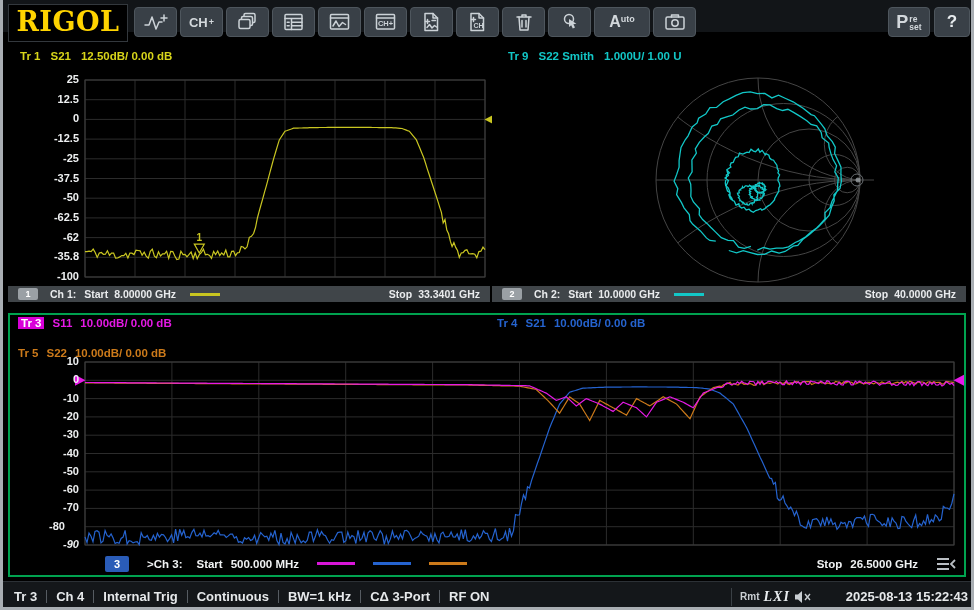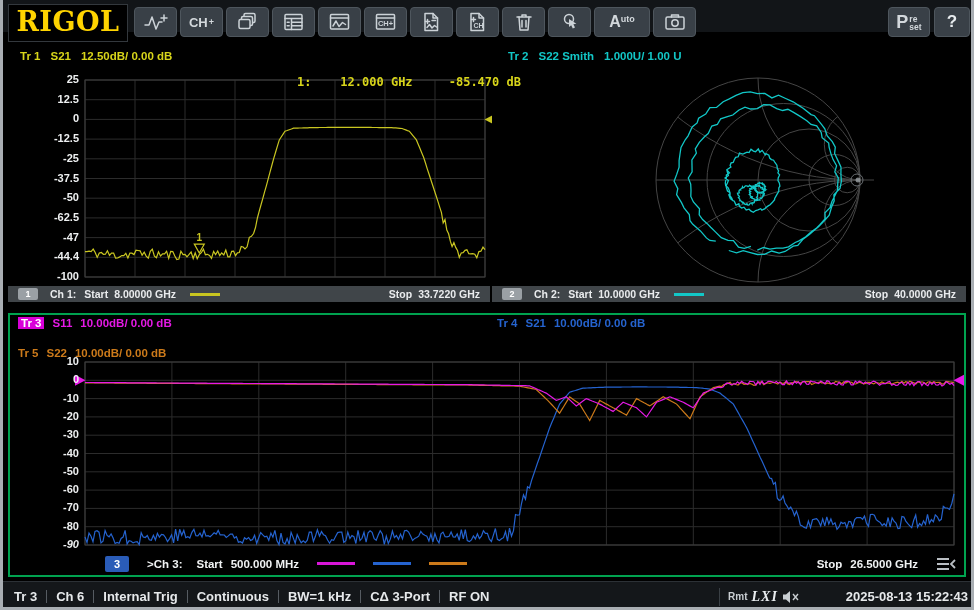--- a/index.html
+++ b/index.html
@@ -65,21 +65,21 @@
   #statusbar{position:absolute;left:0;right:0;top:581px;height:29px;background:#14171a;
              border-top:1px solid #2c3136;display:flex;align-items:center;z-index:10;}
   .sb-item{font-size:13px;font-weight:bold;color:#e6e9eb;margin:0 9px;white-space:pre;}
   .sb-item:first-child{margin-left:14px;}
   .sb-sep{width:1px;height:13px;background:#565c62;}
   .sb-right{position:absolute;right:6px;top:0;height:100%;display:flex;align-items:center;gap:4px;}
   .sb-vline{width:1px;height:18px;background:#3a4045;margin-right:4px;}
   .rmt{font-size:10px;font-weight:bold;color:#c9ced2;}
   .lxi{font-size:14px;font-style:italic;font-weight:bold;color:#e8ecef;letter-spacing:1px;
        font-family:"Liberation Serif",serif;}
-  .datetime{font-size:13px;font-weight:bold;color:#e6e9eb;margin-left:40px;}
+  .datetime{font-size:13px;font-weight:bold;color:#e6e9eb;margin-left:28px;}
 </style>
 </head>
 <body>
 
 <div id="screen">
 
   <div id="toolbar">
     <div id="logo">RIGOL</div>
     <div id="tb-left">
       <div class="tbbtn">
@@ -206,39 +206,38 @@
       </svg>
     <div class="ylabels">
         <div style="top: 26px; left: 25px;">25</div>
         <div style="top: 45.7px; left: 25px;">12.5</div>
         <div style="top: 65.4px; left: 25px;">0</div>
         <div style="top: 85.1px; left: 25px;">-12.5</div>
         <div style="top: 104.8px; left: 25px;">-25</div>
         <div style="top: 124.5px; left: 25px;">-37.5</div>
         <div style="top: 144.2px; left: 25px;">-50</div>
         <div style="top: 163.9px; left: 25px;">-62.5</div>
-        <div style="top: 183.6px; left: 25px;">-47</div>
-        <div style="top: 203.3px; left: 25px;">-44.4</div>
+        <div style="top: 183.6px; left: 25px;">-62</div>
+        <div style="top: 203.3px; left: 25px;">-35.8</div>
         <div style="top: 223px; left: 25px;">-100</div>
       </div>
     <div class="trlabel">
       <span>Tr 1</span><span>S21</span><span>12.50dB/ 0.00 dB</span>
     </div>
-    <div class="readout">1:    12.000 GHz     -85.470 dB</div>
     <div class="chfooter">
       <div class="badge">1</div>
       <span>Ch 1:</span>
         <div class="fgap"></div>
       <span>Start</span>
         <div style="width:6px"></div>
       <span>8.00000 GHz</span>
       <div class="cline" style="background:#c9c621"></div>
       <div class="fspacer"></div>
       <span>Stop</span>
-      <span class="stopv">33.7220 GHz</span>
+      <span class="stopv">33.3401 GHz</span>
     </div>
   </div>
 
   <div id="win2" class="panel">
     <svg id="svg-win2" class="chart" width="474" height="239">
         <defs>
           <clipPath id="smclip">
             <circle cx="266" cy="133" r="102"></circle>
           </clipPath>
         </defs>
@@ -256,21 +255,21 @@
           <circle cx="368" cy="31" r="102"></circle>
           <circle cx="368" cy="235" r="102"></circle>
           <circle cx="368" cy="-162.8" r="295.8"></circle>
           <circle cx="368" cy="428.8" r="295.8"></circle>
         </g>
         <circle cx="365" cy="133" r="6" fill="none" stroke="#6a6f73" stroke-width="1"></circle>
         <circle cx="366" cy="133" r="2.5" fill="#9aa0a4" opacity="0.8"></circle>
         <path d="M223.8 194.2L217.8 193.5L214.4 190.9L208.4 183.9L200.8 177.3L198.0 173.7L197.3 167.5L192.0 160.8L189.5 155.6L184.6 147.6L185.8 141.7L182.1 134.3L184.7 127.4L187.1 120.2L187.1 113.6L188.0 107.0L189.0 100.5L193.2 92.8L196.1 88.8L200.2 80.0L205.1 75.9L206.6 71.3L213.7 67.0L217.9 60.6L224.5 60.4L231.2 54.7L237.3 51.9L244.0 48.4L250.8 45.6L258.3 44.8L265.5 46.7L272.8 46.4L279.9 50.9L286.5 48.1L293.7 51.5L301.1 54.8L307.4 58.9L311.1 61.2L319.1 67.6L322.4 68.7L329.7 77.7L332.8 81.8L335.1 88.7L340.3 94.6L343.3 100.1L342.6 106.5L346.0 113.6L349.0 120.2L348.9 127.4L349.4 134.2L348.0 141.5L341.9 147.8L342.2 153.8L339.5 160.3L337.2 168.2L333.2 172.7L326.5 179.8L323.7 182.1L317.4 187.4L310.7 192.6L305.8 198.3L301.2 199.1L293.1 204.5L287.1 206.1L279.7 204.0L272.5 207.4L265.5 207.5L258.3 205.6L251.2 203.6L244.5 205.8L236.8 203.5M258.9 199.4L252.3 201.4L246.5 200.2L241.4 193.6L236.0 193.3L229.3 190.7L223.4 184.9L218.7 180.3L215.5 176.9L210.6 172.6L207.2 167.9L207.5 161.8L201.4 155.0L198.8 149.4L199.0 143.2L198.7 137.1L196.3 131.0L200.1 124.8L200.0 118.4L199.9 113.0L204.4 106.1L203.3 101.8L207.3 95.3L212.7 89.5L216.2 86.6L219.8 79.0L225.3 77.5L228.6 71.9L235.4 69.7L240.8 68.0L247.0 63.0L253.0 60.2L258.6 62.0L265.4 61.6L271.6 57.7L278.0 57.9L284.7 61.6L290.7 63.5L295.9 62.3L302.0 65.6L308.2 69.4L314.8 73.7L319.0 77.4L324.7 78.8L329.2 85.5L330.1 90.7L336.7 96.1L337.1 100.1L338.9 106.6L341.1 112.6L344.6 118.8L342.8 124.9L346.3 131.0L345.7 137.3L345.6 143.0L342.2 150.0L339.8 154.7L338.0 160.6L333.0 165.8L333.2 171.6L327.6 177.9L324.6 180.9L319.0 185.0L313.7 189.8L307.0 193.8L303.2 195.5L296.5 199.8L291.0 201.1L284.4 201.1L277.9 202.2L271.6 200.5L265.3 203.1M241.0 154.0L239.7 151.1L237.5 147.8L238.0 145.6L235.5 144.0L234.5 141.0L234.0 138.9L235.4 136.1L236.4 133.5L233.0 131.0L236.4 128.4L235.6 126.0L234.8 122.7L238.9 120.0L238.1 118.5L239.1 115.9L241.2 115.4L242.3 112.7L243.6 110.4L246.2 109.8L247.5 106.0L250.8 107.1L251.8 106.7L255.1 105.2L257.1 105.6L259.0 102.2L261.4 104.1L263.6 104.7L266.3 101.9L267.9 105.3L270.1 103.4L273.3 107.8L274.0 106.7L276.9 108.3L277.7 111.1L279.4 112.6L281.6 113.2L282.9 115.5L284.9 118.2L285.3 121.6L286.6 123.9L285.9 125.9L287.6 127.9L286.2 131.0L286.0 133.5L287.3 136.0L287.9 139.1L286.8 141.0L286.8 144.3L285.7 146.2L284.7 147.9L282.6 151.7L282.6 152.8L280.5 155.2L278.1 157.7L276.2 158.9L273.7 160.7L273.0 161.7L269.9 163.1L268.7 161.7L266.0 162.9L263.7 163.6L261.4 165.3L259.1 164.2L257.1 162.2L254.2 163.0L251.9 160.2L249.7 161.0L247.4 159.4L246.9 156.8L244.0 158.1L242.3 154.3L240.4 153.2L238.3 151.7L236.8 147.8L238.2 147.1L237.3 143.4L236.2 140.8L233.7 138.6L233.3 136.0L233.7 133.5L234.4 131.0L234.3 128.0L237.5 125.8L235.5 123.8M265.3 148.1L265.6 148.8L265.4 149.6L264.5 150.3L265.6 151.4L265.2 152.4L264.9 152.5L263.0 153.9L262.7 153.4L262.2 154.3L262.4 155.2L261.7 156.0L260.2 155.7L260.1 157.0L259.4 155.9L258.3 156.0L257.3 157.8L256.6 158.2L255.8 158.2L254.9 156.7L254.0 157.7L253.5 157.5L252.7 157.2L251.7 155.8L251.0 155.2L250.8 156.1L250.2 155.3L249.6 154.6L248.9 153.9L247.7 153.7L248.1 153.1L247.6 151.9L247.1 151.3L246.4 150.5L247.4 149.7L247.0 148.8L246.1 148.1L245.8 147.2L245.5 146.3L247.4 145.8L247.2 145.2L246.9 144.2L247.4 143.2L248.5 143.0L248.1 142.5L248.7 142.0L249.8 141.6L250.5 139.8L250.9 140.8L251.9 140.6L252.6 139.6L253.4 138.9L254.0 138.9L255.0 138.8L255.8 139.5L256.7 139.4L257.6 138.2L258.5 139.1L258.9 138.8L259.9 140.2L260.8 140.9L260.9 140.0L261.9 141.7L262.2 141.7L263.0 141.7L263.8 142.3L263.4 143.4L264.4 143.8L264.9 145.1L265.6 145.9L265.7 146.5L265.6 147.4L265.1 148.1M272.5 145.8L272.4 146.3L271.0 147.1L271.5 147.7L271.9 148.4L271.2 148.7L271.5 148.8L270.6 149.6L270.5 150.3L270.2 150.4L269.7 151.3L268.6 151.0L267.9 152.4L267.4 152.9L267.5 153.0L266.5 153.0L265.9 153.3L265.4 153.1L264.8 153.6L264.1 152.8L263.7 153.4L263.1 153.0L262.1 151.8L261.6 151.7L261.5 151.5L260.3 151.3L260.0 151.3L260.3 150.0L258.9 150.4L259.4 149.7L258.3 148.9L258.5 148.3L258.8 148.4L257.3 147.6L257.9 147.0L258.5 146.4L257.5 145.8L257.7 145.1L258.6 144.7L257.3 143.8L257.6 143.1L258.1 142.8L257.8 141.9L259.3 142.1L258.6 141.4L260.2 140.8L260.6 140.9L261.2 139.4L260.9 139.1L261.5 138.9L262.3 140.0L262.7 139.2L263.6 138.9L264.1 139.3L264.8 138.8L265.5 139.2L266.1 138.6L266.6 138.5L267.0 139.3L267.7 138.8L267.9 139.4L269.0 140.9L269.9 140.3L270.3 140.3L270.8 141.8L271.3 142.1L270.4 142.2L271.8 142.9L272.4 143.1L271.5 144.2L271.0 144.6L271.0 145.2L271.9 145.8L272.0 146.4L271.7 146.8L272.1 147.5L270.8 148.0M272.5 141.0L272.5 141.4L273.2 141.7L272.8 142.4L273.6 142.7L273.0 142.9L272.0 143.3L272.9 143.7L271.8 144.2L271.5 144.8L271.4 145.1L270.8 144.8L270.4 145.0L270.0 145.1L269.9 146.2L269.4 146.0L268.9 145.2L268.5 145.8L268.0 146.1L267.6 145.6L267.1 145.9L266.7 145.9L266.1 145.0L265.8 144.8L265.3 145.3L264.9 145.3L264.3 144.6L264.9 144.3L264.6 143.8L263.9 144.0L263.2 143.5L262.8 142.8L262.8 142.7L262.8 142.2L263.8 141.9L262.5 141.4L263.2 141.0L262.3 140.5L263.2 140.1L263.9 139.7L263.1 139.4L262.8 139.1L263.1 138.2L263.3 137.7L264.6 138.0L264.2 137.6L265.0 137.5L265.2 137.1L265.9 136.3L266.1 136.4L266.5 136.3L266.9 136.0L267.2 136.8L267.6 135.6L268.0 136.1L268.5 136.2L268.9 136.1L269.4 136.3L269.6 136.5L270.3 135.9L270.7 136.6L270.7 137.4L271.6 137.1L271.4 137.0L271.4 137.6L272.5 138.5L272.3 138.2L272.4 139.1L273.3 139.1L273.5 139.7L272.4 140.2L272.9 140.5L273.1 141.0" fill="none" stroke="#12c7c7" stroke-width="1.3"></path>
       </svg>
     <div class="trlabel">
-      <span>Tr 2</span><span>S22 Smith</span><span>1.000U/ 1.00 U</span>
+      <span>Tr 9</span><span>S22 Smith</span><span>1.000U/ 1.00 U</span>
     </div>
     <div class="chfooter">
       <div class="badge">2</div>
       <span>Ch 2:</span>
         <div class="fgap"></div>
       <span>Start</span>
         <div style="width:6px"></div>
       <span>10.0000 GHz</span>
       <div class="cline" style="background:#12c7c7"></div>
       <div class="fspacer"></div>
@@ -315,21 +314,21 @@
     <div class="ylabels">
         <div style="top: 40px; left: 23px;">10</div>
         <div style="top: 58.3px; left: 23px;">0</div>
         <div style="top: 76.6px; left: 23px;">-10</div>
         <div style="top: 94.9px; left: 23px;">-20</div>
         <div style="top: 113.2px; left: 23px;">-30</div>
         <div style="top: 131.5px; left: 23px;">-40</div>
         <div style="top: 149.8px; left: 23px;">-50</div>
         <div style="top: 168.1px; left: 23px;">-60</div>
         <div style="top: 186.4px; left: 23px;">-70</div>
-        <div style="top: 204.7px; left: 23px;">-80</div>
+        <div style="top: 204.7px; left: 9px;">-80</div>
         <div style="top: 223px; left: 23px; font-style: italic;">-90</div>
       </div>
     <div class="trrow" id="row-tr3">
       <span class="trtag">Tr 3</span><span>S11</span><span>10.00dB/ 0.00 dB</span>
     </div>
     <div class="trrow" id="row-tr5">
       <span>Tr 5</span><span>S22</span><span>10.00dB/ 0.00 dB</span>
     </div>
     <div class="trrow" id="row-tr4">
       <span>Tr 4</span><span>S21</span><span>10.00dB/ 0.00 dB</span>
@@ -351,21 +350,21 @@
       <svg id="menu-collapse" width="24" height="16" viewBox="0 0 24 16">
         <path d="M3 3 h12 M3 8 h12 M3 13 h12" stroke="#b9bec3" stroke-width="2" fill="none"></path>
         <path d="M21 4 l-4 4 l4 4" stroke="#b9bec3" stroke-width="1.8" fill="none"></path>
       </svg>
     </div>
   </div>
 
   <div id="statusbar">
     <span class="sb-item">Tr 3</span>
       <div class="sb-sep"></div>
-    <span class="sb-item">Ch 6</span>
+    <span class="sb-item">Ch 4</span>
       <div class="sb-sep"></div>
     <span class="sb-item">Internal Trig</span>
       <div class="sb-sep"></div>
     <span class="sb-item">Continuous</span>
       <div class="sb-sep"></div>
     <span class="sb-item">BW=1 kHz</span>
       <div class="sb-sep"></div>
     <span class="sb-item">CΔ 3-Port</span>
       <div class="sb-sep"></div>
     <span class="sb-item">RF ON</span>

